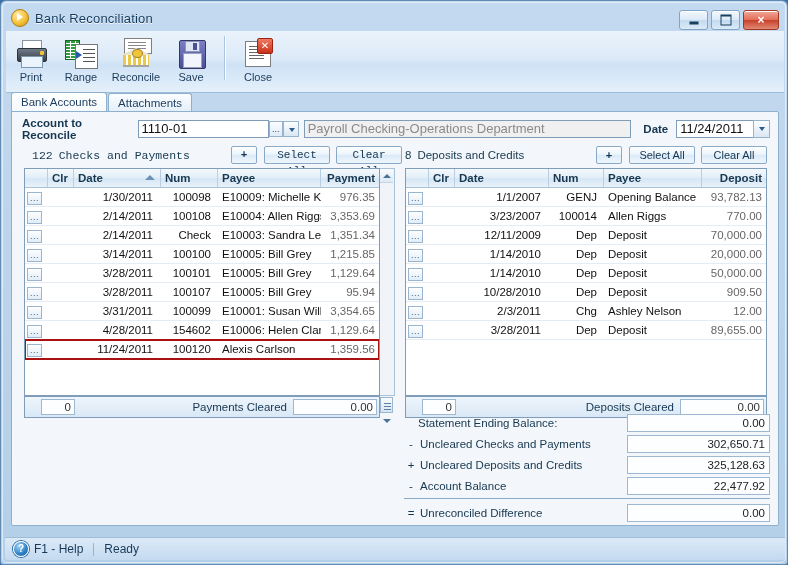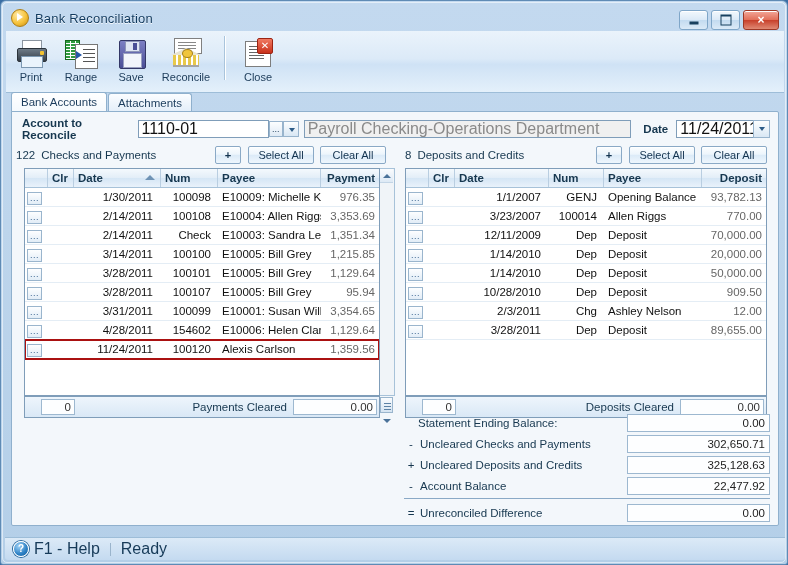--- a/index.html
+++ b/index.html
@@ -124,21 +124,21 @@
   #client{
     position:absolute;left:10px;top:110px;width:768px;height:415px;
     background:#f3f7fb;border:1px solid #8fb0cd;border-radius:0 2px 2px 2px;
     box-sizing:border-box;
   }
   
   #acctrow{position:absolute;left:10px;top:7px;width:748px;height:20px;display:flex;align-items:center;}
   .lbl{color:#16374f;font-size:11.5px;font-weight:bold;}
   .field{
     height:18px;box-sizing:border-box;border:1px solid #7f9db9;background:#fff;
-    font-size:16px;color:#111;line-height:16px;padding:0 3px;
+    font-size:13px;color:#111;line-height:16px;padding:0 3px;
   }
   .field.ro{background:#f0f0f0;color:#8a8a8a;}
   .minibtn{
     width:15px;height:16px;border:1px solid #98b4cd;box-sizing:border-box;
     background:linear-gradient(to bottom,#fcfeff,#dfeaf5);
     font-size:9px;color:#1c3b59;text-align:center;line-height:14px;
   }
   .drop{
     width:17px;height:16px;border:1px solid #98b4cd;box-sizing:border-box;
     background:linear-gradient(to bottom,#fcfeff,#d9e7f4);position:relative;
@@ -225,21 +225,21 @@
     display:flex;align-items:center;
     background:linear-gradient(to bottom,#dceaf7,#c4daf0);
     border-top:1px solid #9dbdd8;border-radius:0 0 3px 3px;
   }
   #help-icon{
     width:14px;height:14px;border-radius:50%;margin-left:8px;margin-right:5px;flex:0 0 auto;
     background:radial-gradient(circle at 35% 30%,#9fd2f7 0%,#2b7fc4 60%,#1a5d96 100%);
     border:1px solid #ffffff;box-shadow:0 0 0 1px #2b6a9e;
     color:#fff;font-size:10px;font-weight:bold;text-align:center;line-height:13px;
   }
-  .sbtxt{font-size:16px;color:#163a58;}
+  .sbtxt{font-size:12px;color:#163a58;}
   .sbsep{width:1px;height:13px;background:#9ab4cc;margin:0 10px;}
 </style>
 </head>
 <body>
 
 <div id="window">
 
   <div id="titlebar">
     <div id="app-icon"></div>
     <div id="title-text">Bank Reconciliation</div>
@@ -267,36 +267,36 @@
       <div class="ilabel">Print</div>
     </div>
     <div class="tbtn">
       <div class="ticon ic-range">
         <div class="grid"></div>
           <div class="doc"></div>
           <div class="arr"></div>
       </div>
       <div class="ilabel">Range</div>
     </div>
-    <div class="tbtn">
-      <div class="ticon ic-save">
-        <div class="fl"></div>
-          <div class="sh"></div>
-          <div class="lbl"></div>
-      </div>
-      <div class="ilabel">Save</div>
-    </div>
     <div class="tbtn" style="width:60px;">
       <div class="ticon ic-bank">
         <div class="pg"></div>
           <div class="roof"></div>
           <div class="cols"></div>
           <div class="coin"></div>
       </div>
       <div class="ilabel">Reconcile</div>
+    </div>
+    <div class="tbtn">
+      <div class="ticon ic-save">
+        <div class="fl"></div>
+          <div class="sh"></div>
+          <div class="lbl"></div>
+      </div>
+      <div class="ilabel">Save</div>
     </div>
     <div class="tsep"></div>
     <div class="tbtn">
       <div class="ticon ic-close">
         <div class="doc"></div>
           <div class="x">✕</div>
       </div>
       <div class="ilabel">Close</div>
     </div>
   </div>
@@ -314,21 +314,21 @@
       <span class="minibtn">...</span>
       <span class="drop"></span>
       <span class="field ro" style="width:351px;margin-left:5px;">Payroll Checking-Operations Department</span>
       <span class="lbl" style="margin-left:12px;">Date</span>
       <span class="field" style="width:100px;margin-left:8px;position:relative;">
         <span>11/24/2011</span>
         <span class="drop" style="position:absolute;right:-1px;top:-1px;height:18px;"></span>
       </span>
     </div>
 
-    <div class="sechdr" style="left:4px;top:33px;width:370px;">
+    <div class="sechdr" style="left:20px;top:33px;width:370px;font-family:Liberation Mono, monospace;">
       <span class="cnt">122</span>
       <span class="cnt" style="margin-left:6px;">Checks and Payments</span>
       <span class="btn plus" style="margin-left:auto;">+</span>
       <span class="btn" style="width:66px;margin-left:7px;">Select All</span>
       <span class="btn" style="width:66px;margin-left:6px;">Clear All</span>
     </div>
 
     <div class="sechdr" style="left:393px;top:33px;width:362px;">
       <span class="cnt">8</span>
       <span class="cnt" style="margin-left:6px;">Deposits and Credits</span>

